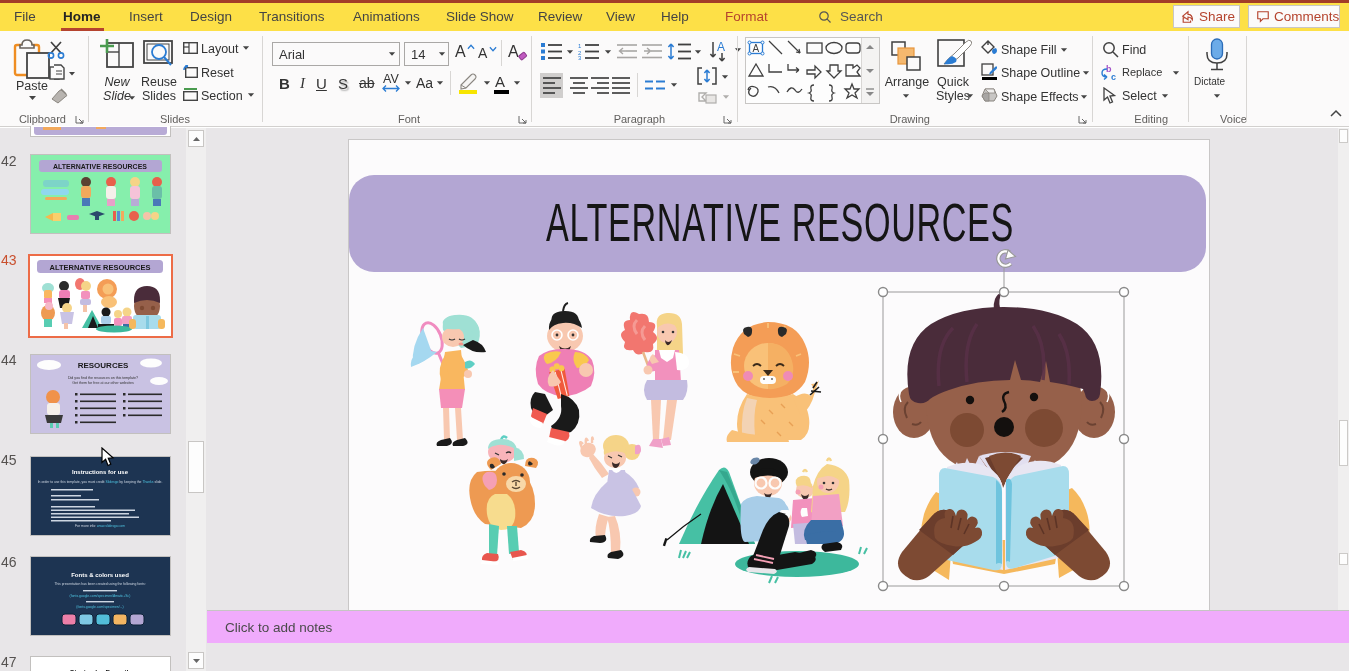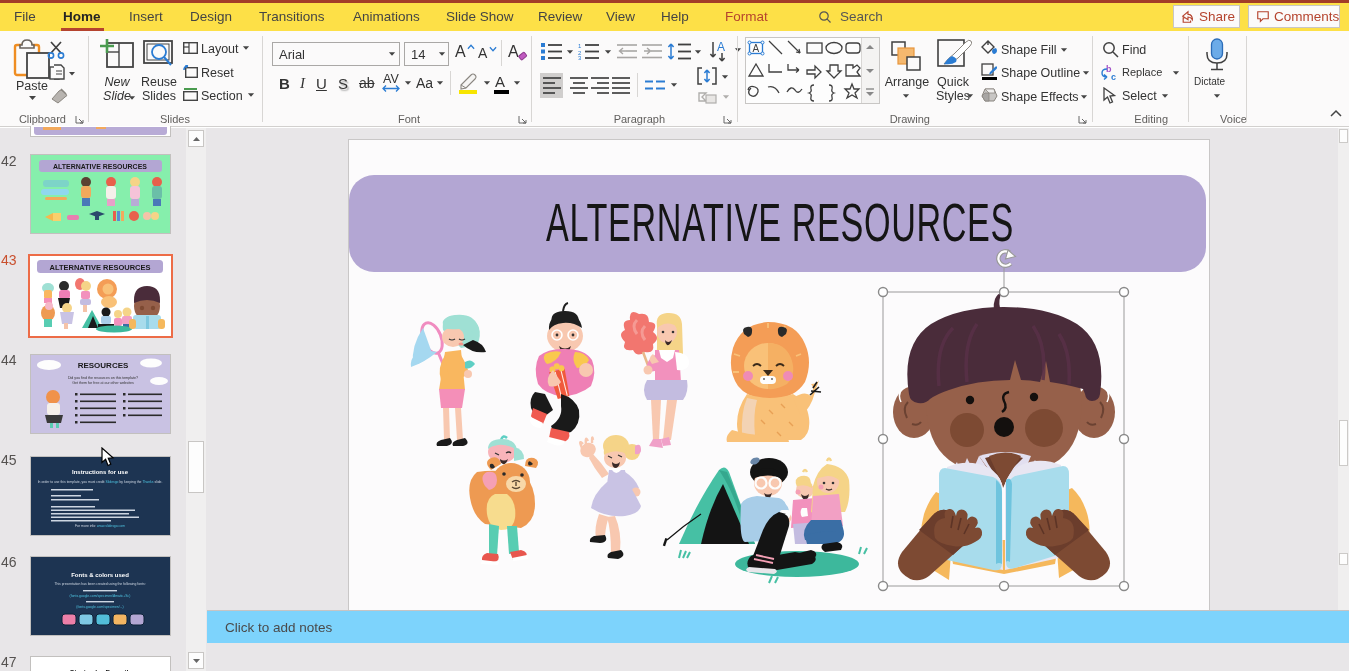--- a/index.html
+++ b/index.html
@@ -13,21 +13,21 @@
   #ribbon { left:0; top:31px; width:1349px; height:96px; background:#fbfafa; border-bottom:1px solid #d2d0ce; }
   .vdiv { position:absolute; top:5px; height:86px; width:1px; background:#d8d6d4; }
   .glabel { position:absolute; top:82px; font-size:11px; color:#605e5c; text-align:right; }
   .launcher { position:absolute; top:84px; width:9px; height:9px; }
   #content { left:0; top:128px; width:1349px; height:543px; background:#e8e6e8; }
   #panel { position:absolute; left:0; top:0; width:207px; height:543px; background:#e8e6e8; }
   .thumbnum { position:absolute; left:1px; width:22px; font-size:14px; color:#555250; text-align:left; }
   .thumb { position:absolute; left:30px; width:141px; height:80px; background:#86efac; border:1px solid #c2c0be; }
   #canvas { position:absolute; left:207px; top:0; width:1131px; height:510px; }
   #slide { position:absolute; left:141px; top:11px; width:862px; height:482px; background:#fcfbfc; border:1px solid #c9c7c7; }
-  #notesbar { position:absolute; left:207px; top:482px; width:1142px; height:33px; background:#7dd3fc; border-top:1px solid #c6c4c4; }
+  #notesbar { position:absolute; left:207px; top:482px; width:1142px; height:33px; background:#f0abfc; border-top:1px solid #c6c4c4; }
   #notesbar span { position:absolute; left:18px; top:9px; font-size:13.5px; color:#4a4a4a; }
   #vscroll { position:absolute; left:1338px; top:0; width:11px; height:510px; background:#f0efef; }
 </style>
 </head>
 <body>
 <div id="app">
   <div id="topstrip" class="abs"></div>
   <div id="menubar" class="abs">
     <span class="tab" style="left:14px;">File</span>
     <span class="tab" style="left:63px; color:#252423; font-weight:bold;">Home</span>

